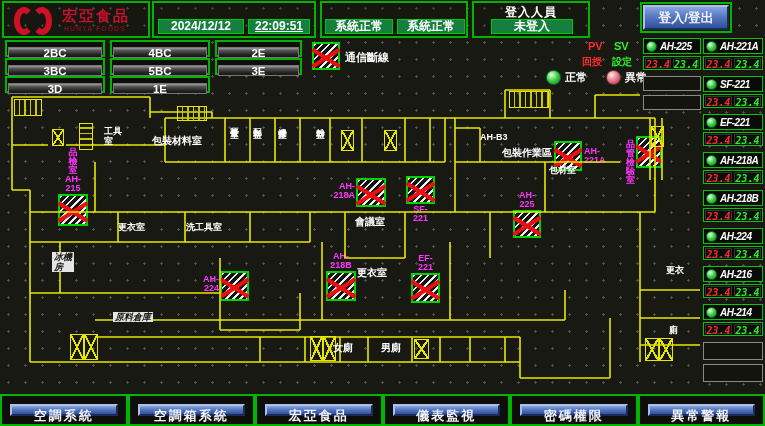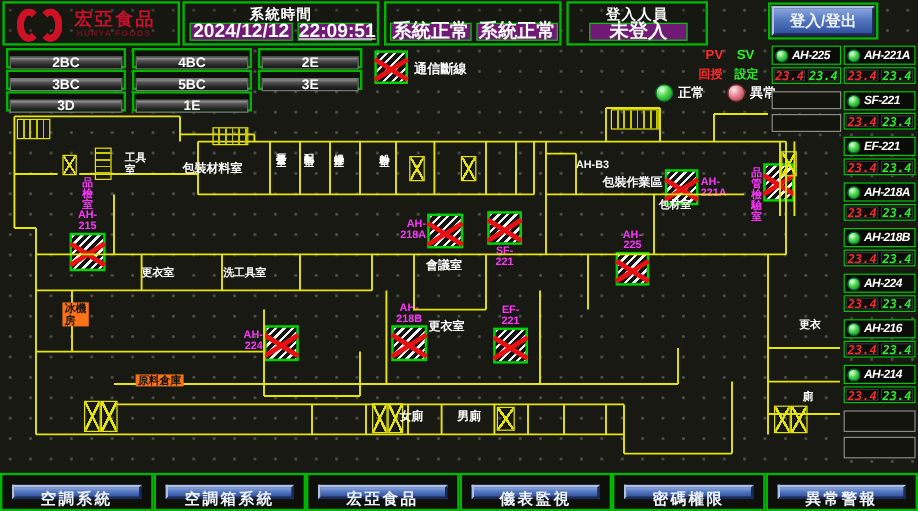--- a/index.html
+++ b/index.html
@@ -10,22 +10,22 @@
     background-image: radial-gradient(circle, #50504a 1px, transparent 1.4px);
     background-size: 17px 17px;
     font-family:"Liberation Sans", sans-serif;
     color:#fff;
   }
   .abs { position:absolute; }
 
   
   .gframe { position:absolute; border:2px solid #00b400; background:rgba(20,20,16,.25); }
   .hlabel { position:absolute; width:100%; text-align:center; font-size:12px; font-weight:bold; color:#fff; letter-spacing:1px; }
-  .vbox { position:absolute; border:1px solid #00c800; background:#701a75; color:#fff;
-          font-size:16px; font-weight:bold; text-align:center; line-height:13px; }
+  .vbox { position:absolute; border:1px solid #00c800; background:#15803d; color:#fff;
+          font-size:12px; font-weight:bold; text-align:center; line-height:13px; }
   .logo-mark { position:absolute; left:8px; top:3px; width:46px; height:30px; }
   .logo-mark span { position:absolute; width:20px; height:28px; border:6px solid #cf1126; border-radius:50%; }
   .logo-mark span:first-child { left:2px; top:1px; border-right-color:transparent; }
   .logo-mark span:last-child { left:20px; top:1px; border-left-color:transparent; }
   .logo-cn { position:absolute; left:58px; top:4px; color:#c6102c; font-size:15px; font-weight:bold; letter-spacing:2px; }
   .logo-en { position:absolute; left:60px; top:22px; color:#7a1020; font-size:7px; font-weight:bold; letter-spacing:1px; }
   .btn-blue { background:linear-gradient(180deg,#8aa6e0 0%,#5578c0 45%,#31509c 100%);
     border:2px solid; border-color:#aebfe6 #1c2a55 #1c2a55 #aebfe6; color:#eef2fb;
     font-weight:bold; text-align:center; cursor:pointer; }
 
@@ -44,21 +44,21 @@
     white-space:pre-line; text-align:center; }
   .lab-above .ulabel { bottom:calc(100% + 3px); left:50%; transform:translateX(-50%); }
   .lab-below .ulabel { top:calc(100% + 3px); left:50%; transform:translateX(-50%); }
   .lab-left  .ulabel { right:calc(100% + 3px); top:2px; text-align:right; }
   .lab-right .ulabel { left:calc(100% + 4px); top:4px; text-align:left; }
 
   
   .plabel { position:absolute; color:#fff; font-size:10px; font-weight:bold; line-height:11px; white-space:pre-line; z-index:4; }
   .plabel.sm { font-size:9px; line-height:10px; }
   .plabel.vert { writing-mode:vertical-rl; letter-spacing:1px; font-size:8.5px; }
-  .plabel.wbox { background:#f97316; color:#15150f; padding:0 2px; }
+  .plabel.wbox { background:#e5e5e5; color:#15150f; padding:0 2px;font-style:italic; }
 
   
   .xbox { position:absolute; border:1.5px solid #e6e600; z-index:3;
     background:
       linear-gradient(to top right, transparent 45%, #e6e600 45% 55%, transparent 55%),
       linear-gradient(to bottom right, transparent 45%, #e6e600 45% 55%, transparent 55%); }
   .stair { position:absolute; border:1.5px solid #e6e600; z-index:3;
     background:repeating-linear-gradient(90deg, transparent 0 4px, #c8c800 4px 5.5px); }
   .stair.vstair { background:repeating-linear-gradient(0deg, transparent 0 4px, #c8c800 4px 5.5px); }
 
@@ -96,21 +96,20 @@
 <div class="gframe" style="left:2px;top:1px;width:148px;height:37px;">
   <div class="logo-mark">
       <span></span>
       <span></span>
     </div>
   <div class="logo-cn">宏亞食品</div>
   <div class="logo-en">HUNYA FOODS</div>
 </div>
 
 <div class="gframe" style="left:152px;top:1px;width:164px;height:37px;">
-  <div class="hlabel" style="top:1px;">系統時間</div>
   <div class="vbox" style="left:4px;top:16px;width:86px;height:15px;">2024/12/12</div>
   <div class="vbox" style="left:94px;top:16px;width:62px;height:15px;text-decoration:underline;">22:09:51</div>
 </div>
 
 <div class="gframe" style="left:320px;top:1px;width:148px;height:37px;">
   <div class="vbox" style="left:3px;top:16px;width:68px;height:15px;">系統正常</div>
   <div class="vbox" style="left:75px;top:16px;width:68px;height:15px;">系統正常</div>
 </div>
 
 <div class="gframe" style="left:472px;top:1px;width:118px;height:37px;">

